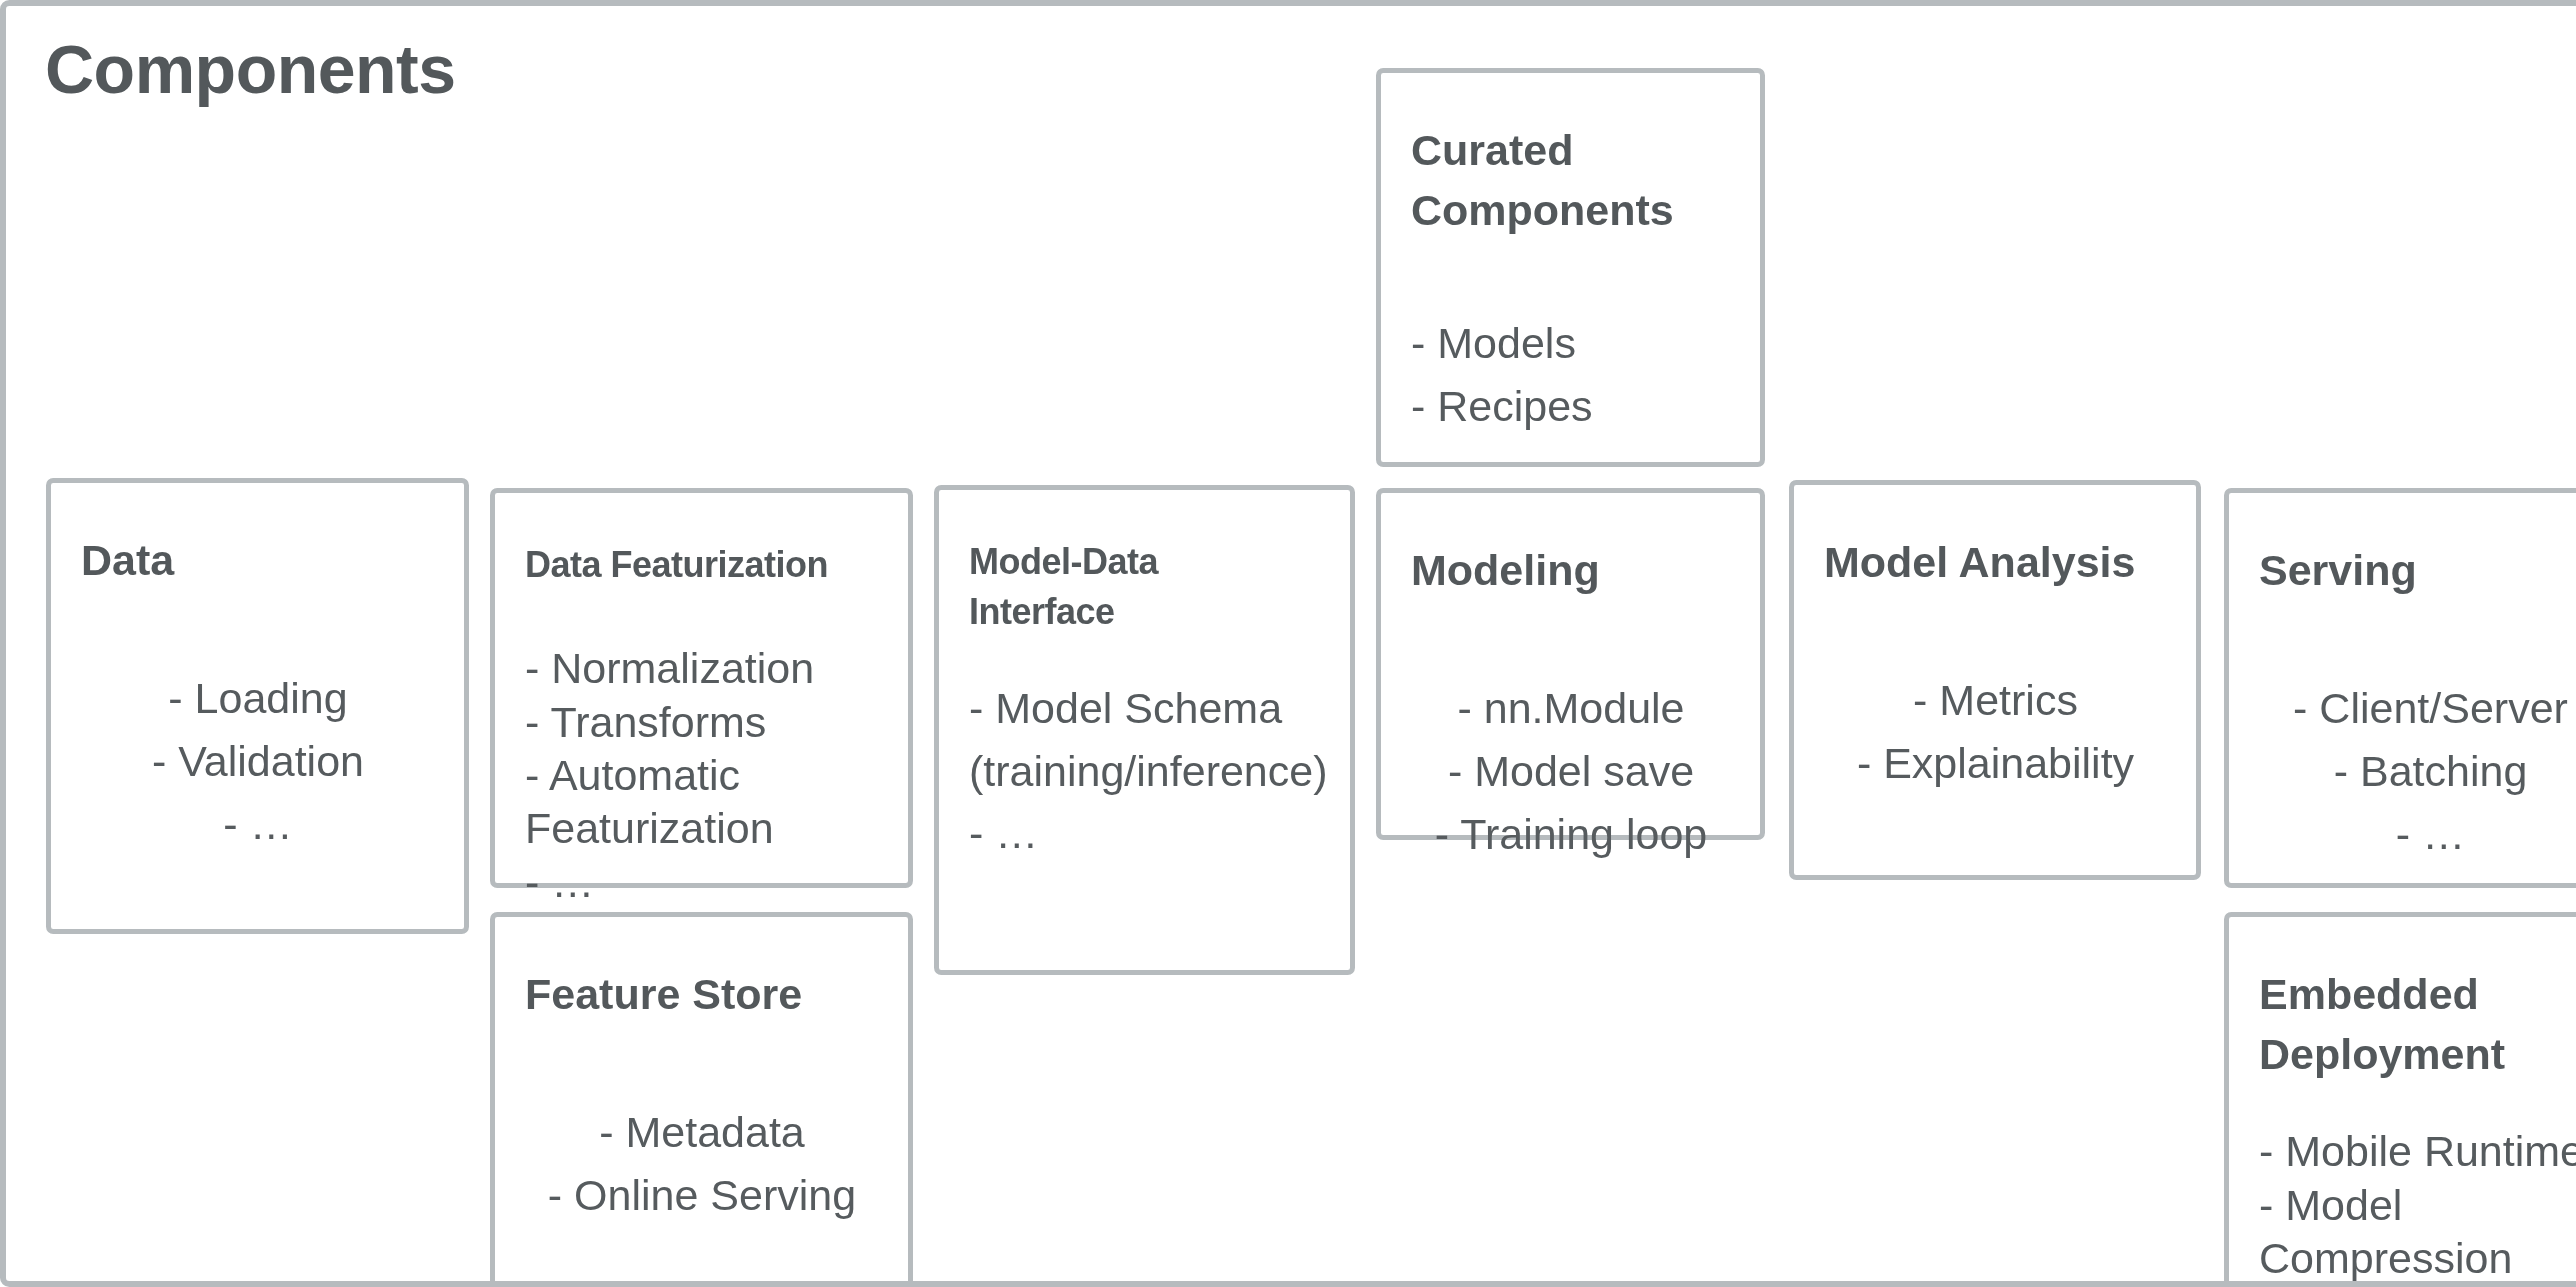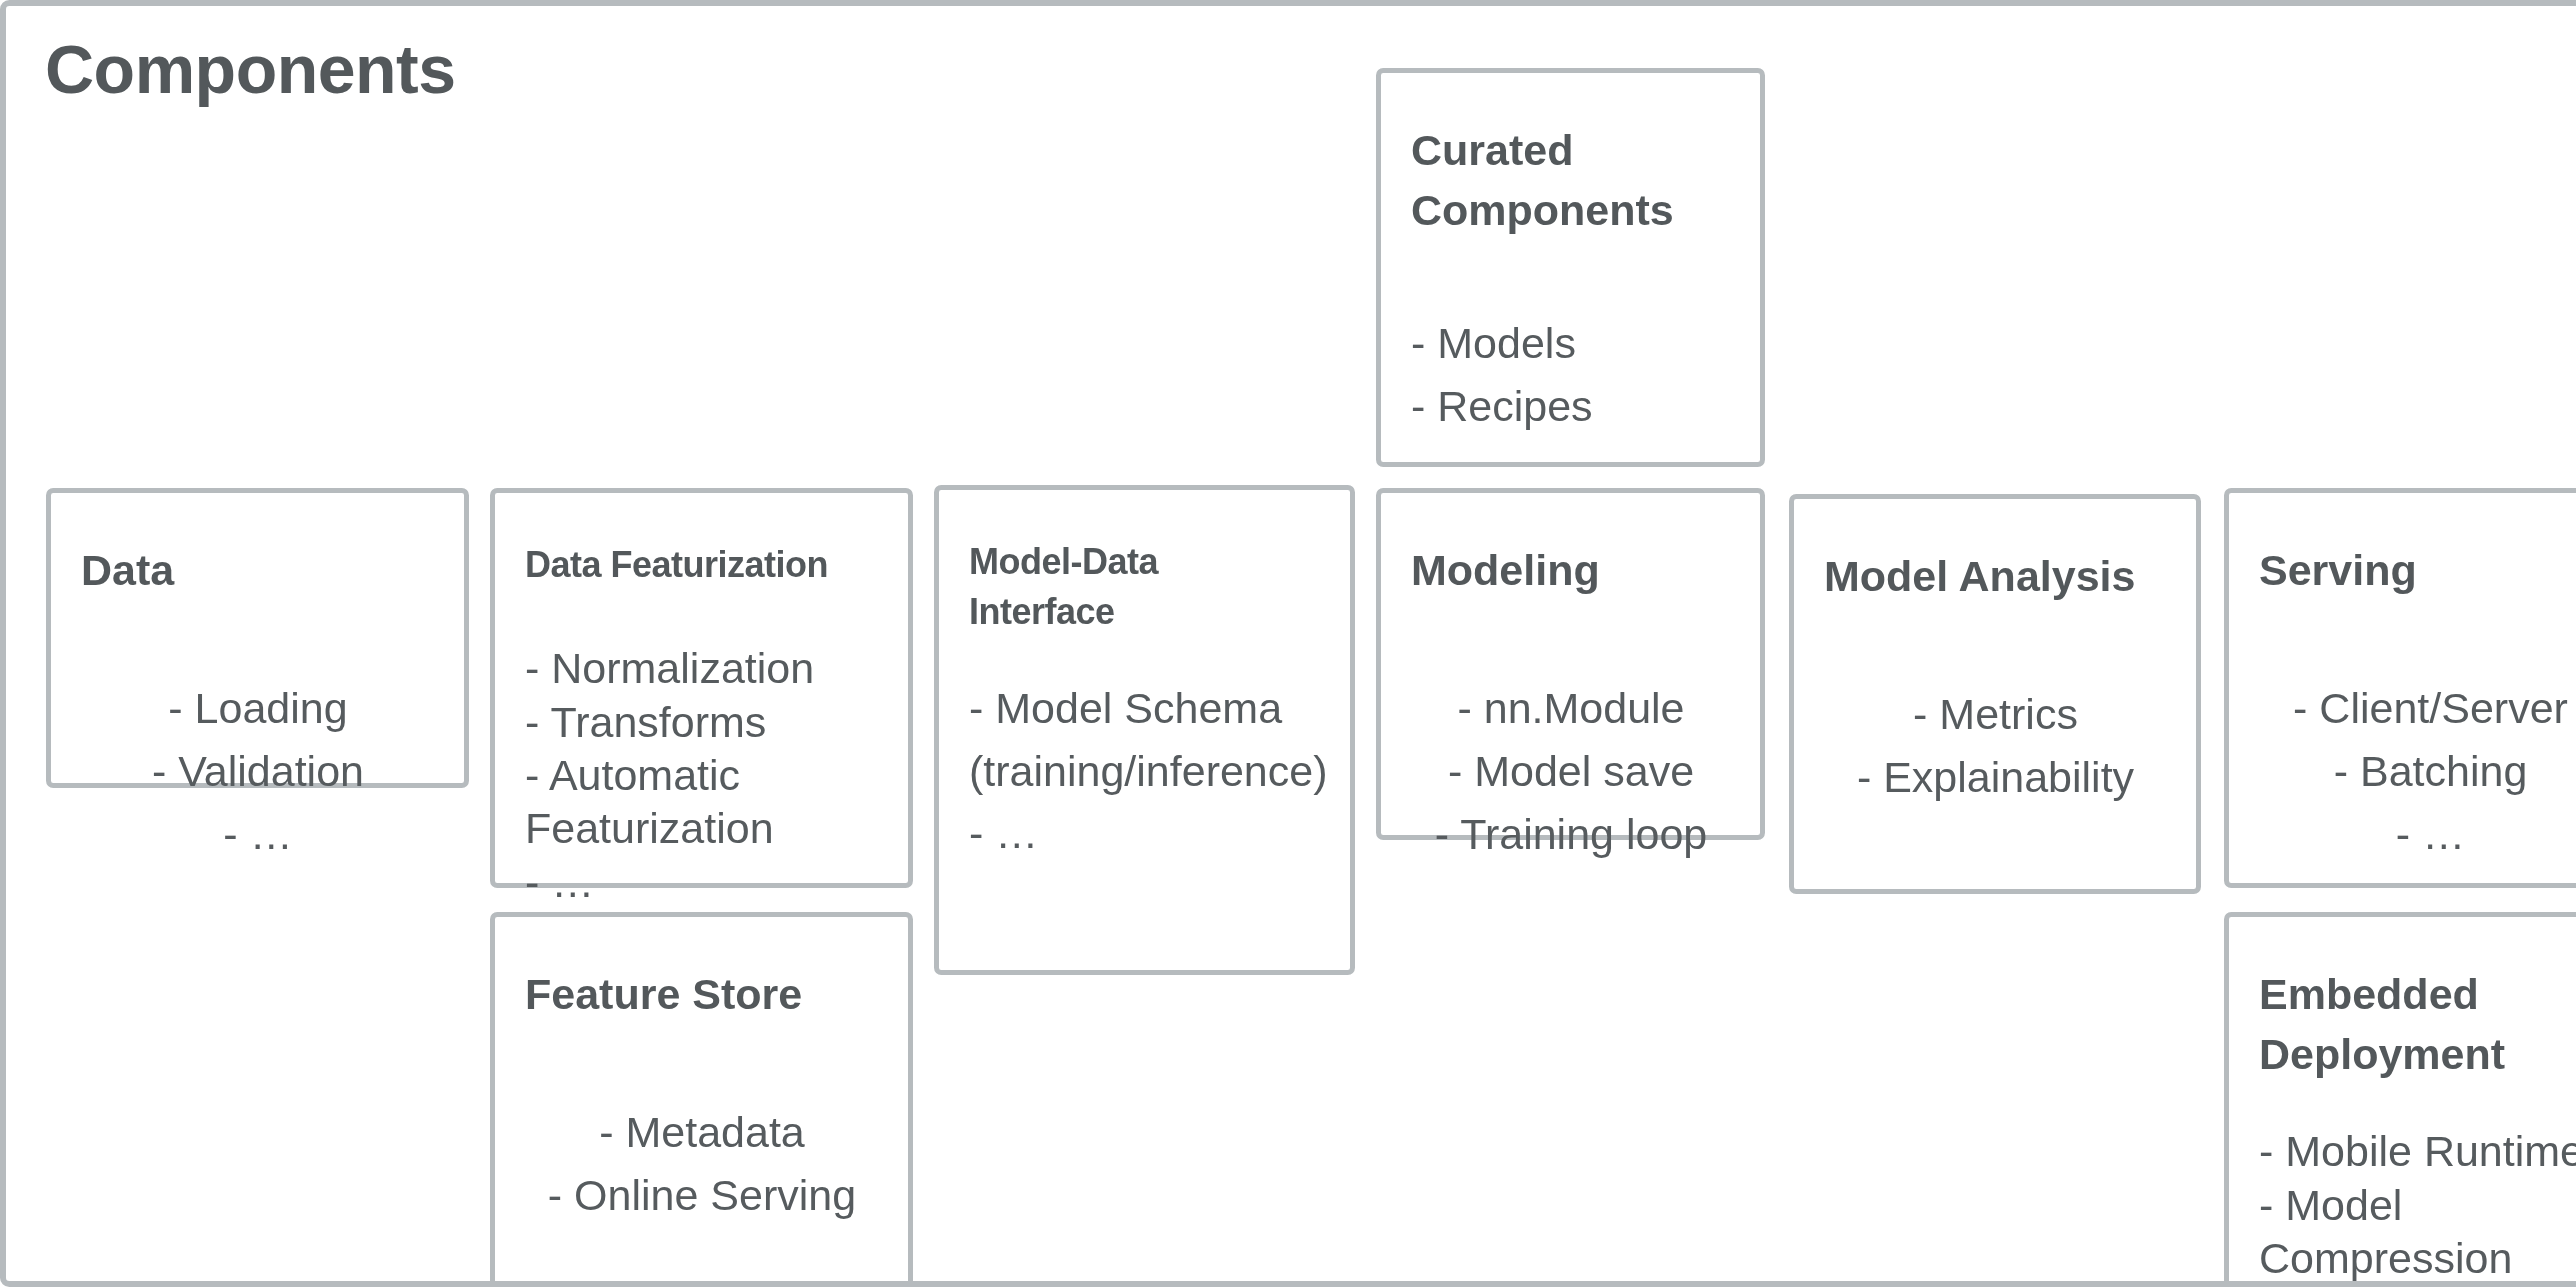--- a/index.html
+++ b/index.html
@@ -77,21 +77,21 @@
     <div class="box-heading">
         <div class="line">Curated</div>
         <div class="line">Components</div>
       </div>
     <div class="box-list gap-140">
         <div class="line">- Models</div>
         <div class="line">- Recipes</div>
       </div>
   </div>
 
-  <div class="box" style="left:40px; top:446px; width:423px; height:300px;">
+  <div class="box" style="left:40px; top:436px; width:423px; height:456px;">
     <div class="box-heading">
         <div class="line">Data</div>
       </div>
     <div class="box-list gap-150">
         <div class="line">- Loading</div>
         <div class="line">- Validation</div>
         <div class="line">- …</div>
       </div>
   </div>
 
@@ -124,21 +124,21 @@
     <div class="box-heading">
         <div class="line">Modeling</div>
       </div>
     <div class="box-list gap-150">
         <div class="line">- nn.Module</div>
         <div class="line">- Model save</div>
         <div class="line">- Training loop</div>
       </div>
   </div>
 
-  <div class="box" style="left:1783px; top:452px; width:412px; height:400px;">
+  <div class="box" style="left:1783px; top:438px; width:412px; height:400px;">
     <div class="box-heading">
         <div class="line">Model Analysis</div>
       </div>
     <div class="box-list gap-150">
         <div class="line">- Metrics</div>
         <div class="line">- Explainability</div>
       </div>
   </div>
 
   <div class="box" style="left:2218px; top:446px; width:412px; height:400px;">

